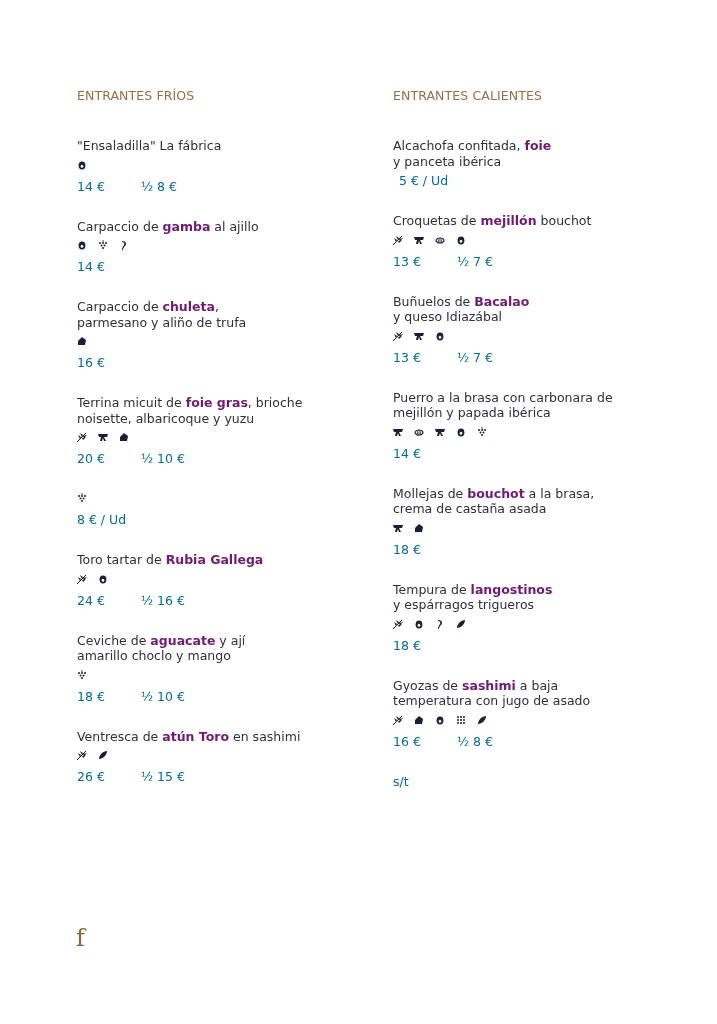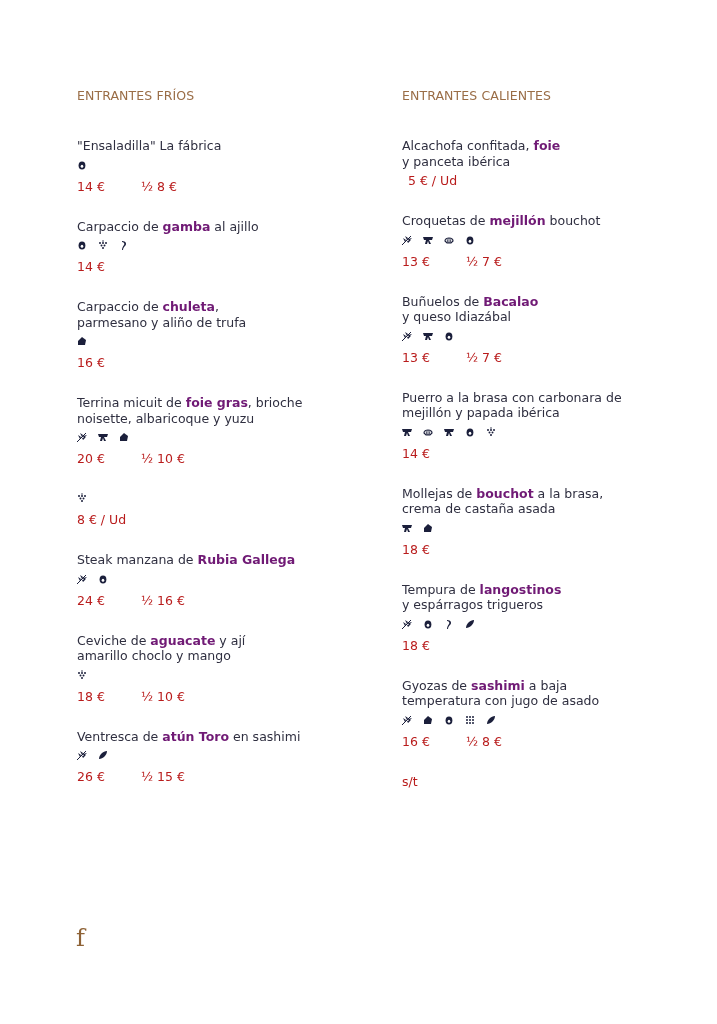--- a/index.html
+++ b/index.html
@@ -1,29 +1,29 @@
 <!DOCTYPE html>
 <html><head>
 <meta charset="utf-8">
 <style>
   html, body { margin: 0; padding: 0; background: #ffffff; }
   body { width: 717px; height: 1024px; position: relative; overflow: hidden;
          font-family: "DejaVu Sans", sans-serif; color: #2b2b3a; }
   .page { position: absolute; left: 0; top: 0; width: 717px; height: 1024px; padding-left: 28px; }
   .col { position: absolute; top: 88px; width: 260px; }
   .col-left { left: 77px; }
-  .col-right { left: 402px; }
+  .col-right { left: 393px; }
   .section-title { font-size: 12.5px; letter-spacing: 0.1px; color: #9a6d46; margin: 0 0 34px 0; line-height: 16px; font-weight: normal; }
   .item { margin-bottom: 24px; }
   .name { font-size: 12.5px; line-height: 15.5px; color: #2f2f40; }
   .name b { font-weight: bold; color: #701a75; }
   .icons { display: flex; gap: 11px; height: 14px; margin-top: 4px; align-items: center; }
   .ico { width: 10px; height: 10px; display: inline-block; color: #1b1f3b; }
   .ico svg { width: 10px; height: 10px; display: block; }
-  .prices { display: flex; font-size: 12.5px; line-height: 16px; margin-top: 7px; color: #b91c1c; }
+  .prices { display: flex; font-size: 12.5px; line-height: 16px; margin-top: 7px; color: #0369a1; }
   .price-full { width: 64px; }
   .price-full.indent { padding-left: 6px; }
   .logo { position: absolute; left: 76px; top: 926px; font-family: "DejaVu Serif", serif; font-size: 24px; color: #8e6236; line-height: 24px; }
 </style>
 </head>
 <body>
 
 <div class="page">
   <div class="col col-left">
     <h2 class="section-title">ENTRANTES FRÍOS</h2>
@@ -123,21 +123,21 @@
                 <circle cx="5" cy="8" r="1"></circle>
                 <rect x="4.6" y="0" width="0.8" height="2"></rect>
               </svg>
             </span>
           </div>
           <div class="prices">
             <span class="price-full">8 € / Ud</span>
           </div>
         </div>
         <div class="item">
-          <div class="name"><span>Steak manzana de </span><b>Rubia Gallega</b></div>
+          <div class="name"><span>Toro tartar de </span><b>Rubia Gallega</b></div>
           <div class="icons">
             <span class="ico">
               <svg viewBox="0 0 10 10">
                 <path d="M0 10 L9 1" stroke="currentColor" stroke-width="1"></path>
                 <path d="M3 7 L1 3 L4 5 Z M5 5 L3 1 L6 3 Z M5 6 L9 5 L6 8 Z M6 4 L10 3 L7 6 Z" fill="currentColor"></path>
               </svg>
             </span>
             <span class="ico">
               <svg viewBox="0 0 10 10">
                 <ellipse cx="5" cy="5.6" rx="3.4" ry="4" fill="currentColor"></ellipse>

